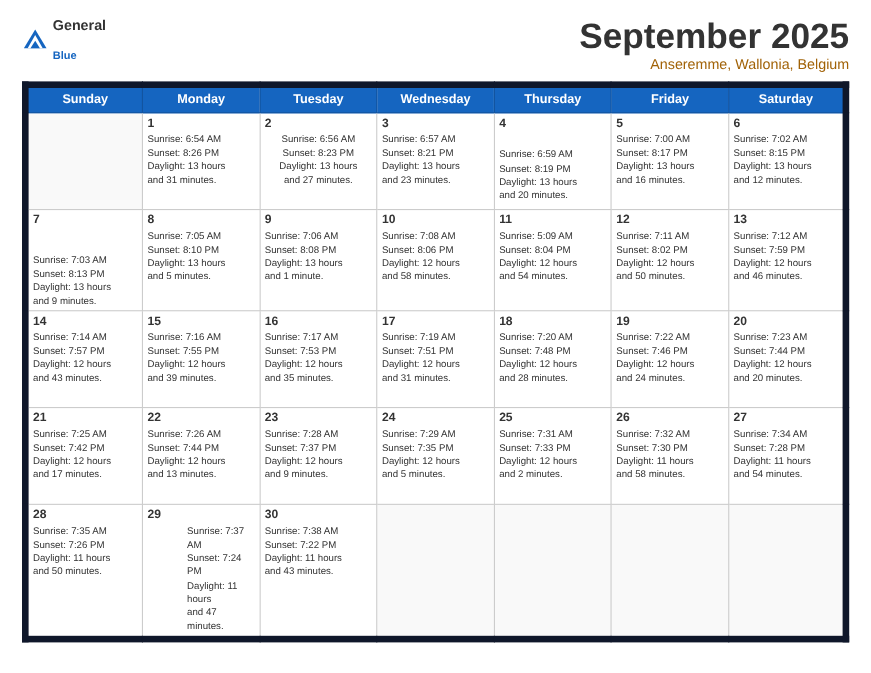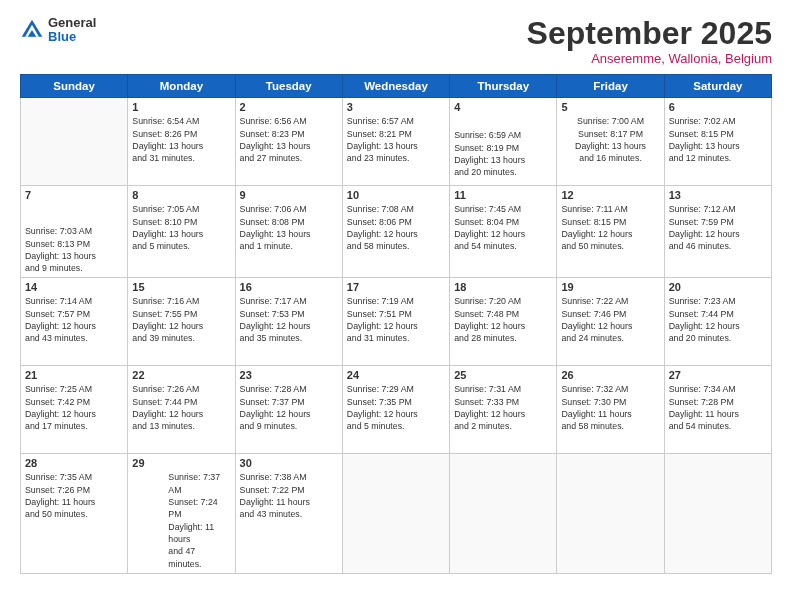--- a/index.html
+++ b/index.html
@@ -32,44 +32,45 @@
       display: flex;
       flex-direction: column;
       line-height: 1.1;
     }
     .logo-general {
       font-size: 13px;
       font-weight: bold;
       color: #333;
     }
     .logo-blue {
-      font-size: 13px;
+      font-size: 10px;
       font-weight: bold;
       color: #1565c0;
+      margin-top: 16px;
     }
     .logo-icon {
       width: 24px;
       height: 24px;
     }
     .title-block {
       text-align: right;
     }
     .month-title {
       font-size: 32px;
       font-weight: bold;
       color: #333;
       line-height: 1.1;
     }
     .location {
       font-size: 13px;
-      color: #be185d;
+      color: #a16207;
     }
     .calendar {
       flex: 1;
-      border: 1px solid #0f172a;
+      border: 6px solid #0f172a;
       border-collapse: collapse;
       width: 100%;
       table-layout: fixed;
     }
     .calendar th {
       background-color: #1565c0;
       color: #fff;
       font-size: 11.5px;
       font-weight: bold;
       padding: 5px 4px;
@@ -142,42 +143,42 @@
           <td class="empty-cell"></td>
           <td>
             <span class="day-number">1</span>
             <div class="day-info" style="white-space: pre-line;">Sunrise: 6:54 AM
 Sunset: 8:26 PM
 Daylight: 13 hours
 and 31 minutes.</div>
           </td>
           <td>
             <span class="day-number">2</span>
-            <div class="day-info" style="white-space: pre-line;">Sunrise: 6:56 AM
+            <div class="day-info" style="white-space: pre-line; text-align: center;">Sunrise: 6:56 AM
 Sunset: 8:23 PM
 Daylight: 13 hours
 and 27 minutes.</div>
           </td>
           <td>
             <span class="day-number">3</span>
             <div class="day-info" style="white-space: pre-line;">Sunrise: 6:57 AM
 Sunset: 8:21 PM
 Daylight: 13 hours
 and 23 minutes.</div>
           </td>
           <td>
             <span class="day-number">4</span>
             <div class="day-info" style="white-space: pre-line; margin-top: 16px;">Sunrise: 6:59 AM
 Sunset: 8:19 PM
 Daylight: 13 hours
 and 20 minutes.</div>
           </td>
           <td>
             <span class="day-number">5</span>
-            <div class="day-info" style="white-space: pre-line; text-align: center;">Sunrise: 7:00 AM
+            <div class="day-info" style="white-space: pre-line;">Sunrise: 7:00 AM
 Sunset: 8:17 PM
 Daylight: 13 hours
 and 16 minutes.</div>
           </td>
           <td>
             <span class="day-number">6</span>
             <div class="day-info" style="white-space: pre-line;">Sunrise: 7:02 AM
 Sunset: 8:15 PM
 Daylight: 13 hours
 and 12 minutes.</div>
@@ -207,29 +208,29 @@
           </td>
           <td>
             <span class="day-number">10</span>
             <div class="day-info" style="white-space: pre-line;">Sunrise: 7:08 AM
 Sunset: 8:06 PM
 Daylight: 12 hours
 and 58 minutes.</div>
           </td>
           <td>
             <span class="day-number">11</span>
-            <div class="day-info" style="white-space: pre-line;">Sunrise: 7:45 AM
+            <div class="day-info" style="white-space: pre-line;">Sunrise: 5:09 AM
 Sunset: 8:04 PM
 Daylight: 12 hours
 and 54 minutes.</div>
           </td>
           <td>
             <span class="day-number">12</span>
             <div class="day-info" style="white-space: pre-line;">Sunrise: 7:11 AM
-Sunset: 8:15 PM
+Sunset: 8:02 PM
 Daylight: 12 hours
 and 50 minutes.</div>
           </td>
           <td>
             <span class="day-number">13</span>
             <div class="day-info" style="white-space: pre-line;">Sunrise: 7:12 AM
 Sunset: 7:59 PM
 Daylight: 12 hours
 and 46 minutes.</div>
           </td>

